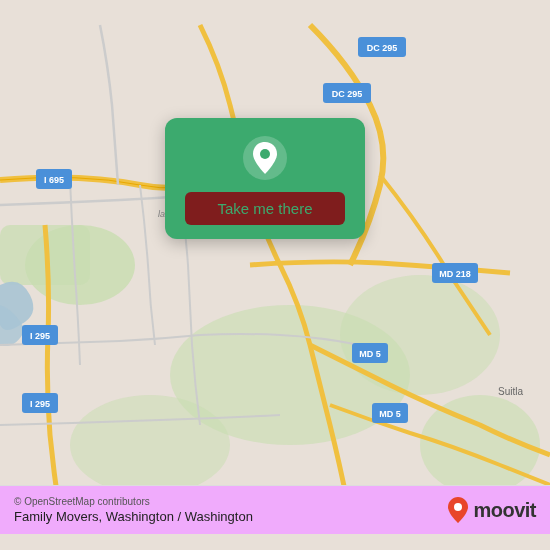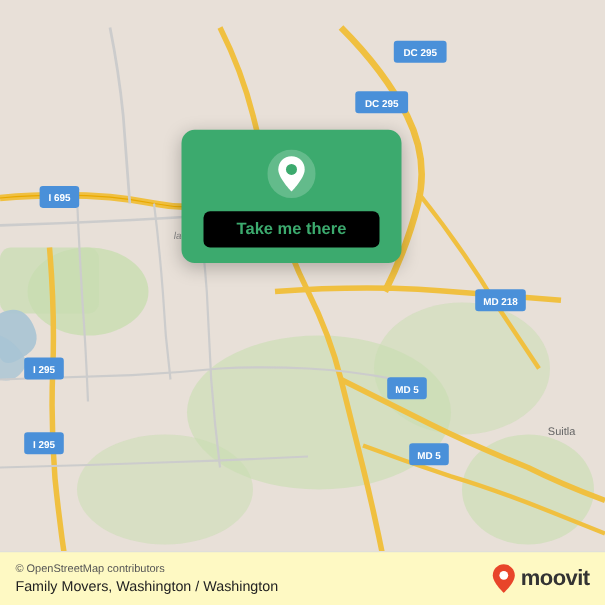--- a/index.html
+++ b/index.html
@@ -42,38 +42,38 @@
       z-index: 10;
     }
 
     #location-pin-icon {
       width: 44px;
       height: 44px;
       margin-bottom: 12px;
     }
 
     #take-me-there-btn {
-      background: #000000;
+      background: #7f1d1d;
       color: #3caa6e;
       border: none;
       border-radius: 6px;
       padding: 8px 22px;
       font-size: 15px;
-      font-weight: 700;
+      font-weight: 400;
       cursor: pointer;
       width: 100%;
     }
 
     
     #bottom-bar {
       position: absolute;
-      bottom: 0;
+      bottom: 16px;
       left: 0;
       width: 100%;
-      background: #fef9c3;
+      background: #f0abfc;
       padding: 10px 14px 10px 14px;
       display: flex;
       align-items: center;
       justify-content: space-between;
       border-top: 1px solid #ddd;
       z-index: 20;
     }
 
     #bottom-left {
       display: flex;

